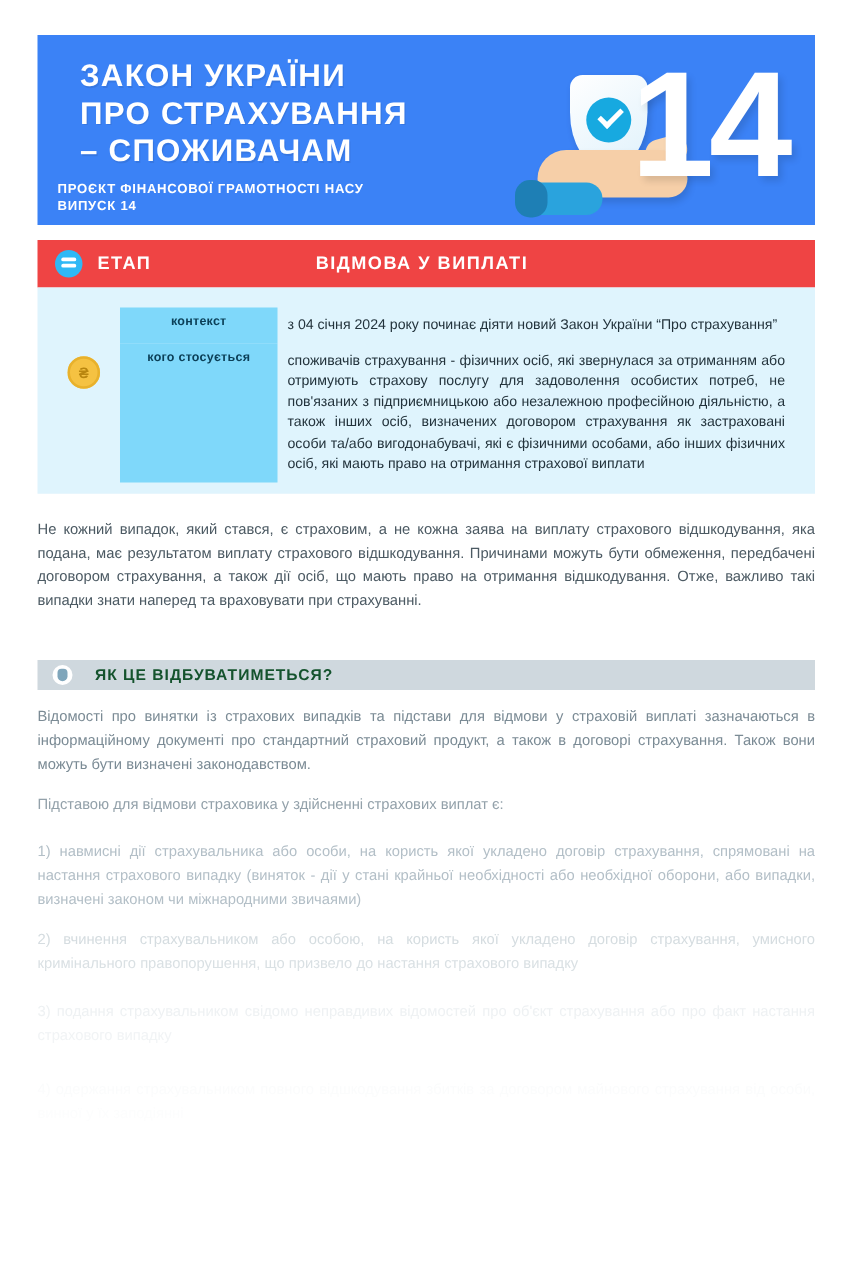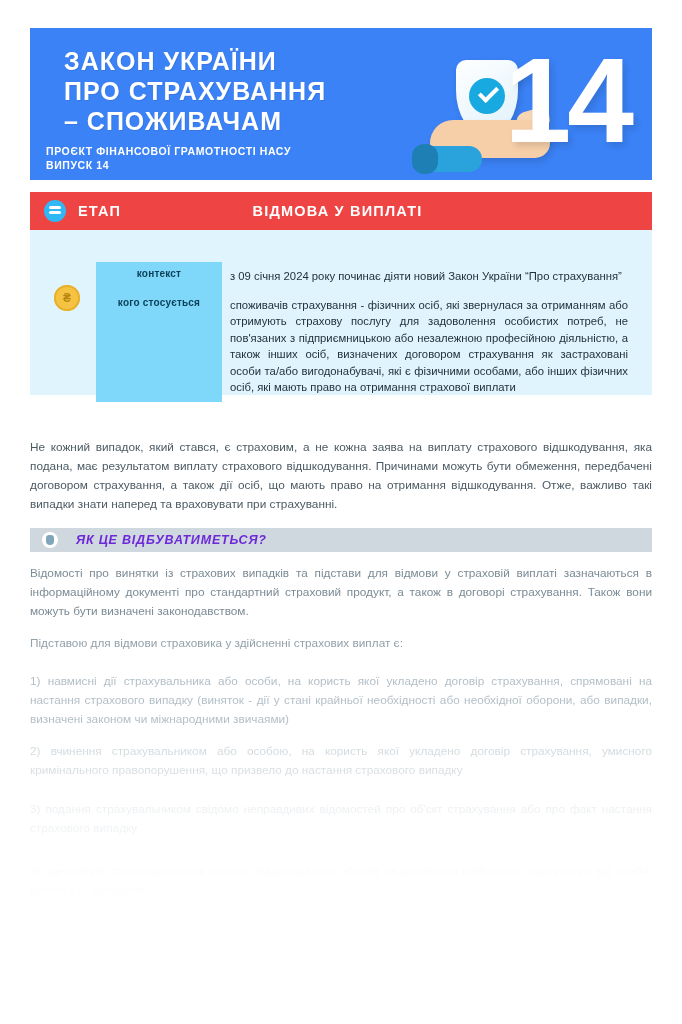--- a/index.html
+++ b/index.html
@@ -220,21 +220,21 @@
     box-shadow: inset 0 0 0 2px #e8b12c;
     color: #b9860f;
     font-size: 12px;
     font-weight: bold;
     text-align: center;
     line-height: 26px;
   }
   .info-table {
     position: absolute;
     left: 66px;
-    top: 32px;
+    top: 16px;
     width: 540px;
     border-collapse: collapse;
   }
   .info-table td {
     vertical-align: top;
     padding: 6px 8px;
   }
   .cell-key {
     width: 110px;
     background: #7fd8fa;
@@ -255,21 +255,21 @@
   
   .para {
     position: absolute;
     left: 30px;
     width: 622px;
     font-size: 11.8px;
     line-height: 19px;
     color: #4c5a63;
     text-align: justify;
   }
-  #para-intro { top: 414px; margin-top: 24px; }
+  #para-intro { top: 414px; }
 
   
   .section-bar {
     position: absolute;
     left: 30px;
     top: 528px;
     width: 622px;
     height: 24px;
     background: #cfd8de;
     display: flex;
@@ -289,26 +289,25 @@
     position: absolute;
     left: 4px;
     top: 3px;
     width: 8px;
     height: 10px;
     background: #7fa6bb;
     border-radius: 4px 4px 5px 5px;
   }
   .section-label {
     margin-left: 18px;
-    color: #6d28d9;
+    color: #14532d;
     font-size: 12.5px;
     font-weight: bold;
     letter-spacing: 0.8px;
     text-transform: uppercase;
-    font-style: italic;
   }
 
   #para-2 { top: 564px; color: #7b8b95; }
   #para-3 { top: 634px; color: #93a1aa; }
   #para-4 { top: 672px; color: #b3bfc7; }
   #para-5 { top: 742px; color: #d2dade; }
   #para-6 { top: 800px; color: #e4e9ec; }
   #para-7 { top: 862px; color: #f0f3f5; }
 
   .fade-bottom {
@@ -355,21 +354,21 @@
     <div class="stage-label">ЕТАП</div>
     <div class="stage-title">ВІДМОВА У ВИПЛАТІ</div>
   </div>
 
   <div class="info-block">
     <div class="coin">₴</div>
     <table class="info-table">
       <tbody>
           <tr>
         <td class="cell-key">контекст</td>
-        <td class="cell-val">з 09 січня 2024 року починає діяти новий Закон України “Про страхування”</td>
+        <td class="cell-val">з 04 січня 2024 року починає діяти новий Закон України “Про страхування”</td>
       </tr>
       <tr>
         <td class="cell-key tall">кого стосується</td>
         <td class="cell-val">споживачів страхування - фізичних осіб, які звернулася за отриманням або отримують страхову послугу для задоволення особистих потреб, не пов'язаних з підприємницькою або незалежною професійною діяльністю, а також інших осіб, визначених договором страхування як застраховані особи та/або вигодонабувачі, які є фізичними особами, або інших фізичних осіб, які мають право на отримання страхової виплати</td>
       </tr>
     </tbody>
       </table>
   </div>
 
   <div class="para" id="para-intro">Не кожний випадок, який стався, є страховим, а не кожна заява на виплату страхового відшкодування, яка подана, має результатом виплату страхового відшкодування. Причинами можуть бути обмеження, передбачені договором страхування, а також дії осіб, що мають право на отримання відшкодування. Отже, важливо такі випадки знати наперед та враховувати при страхуванні.</div>

